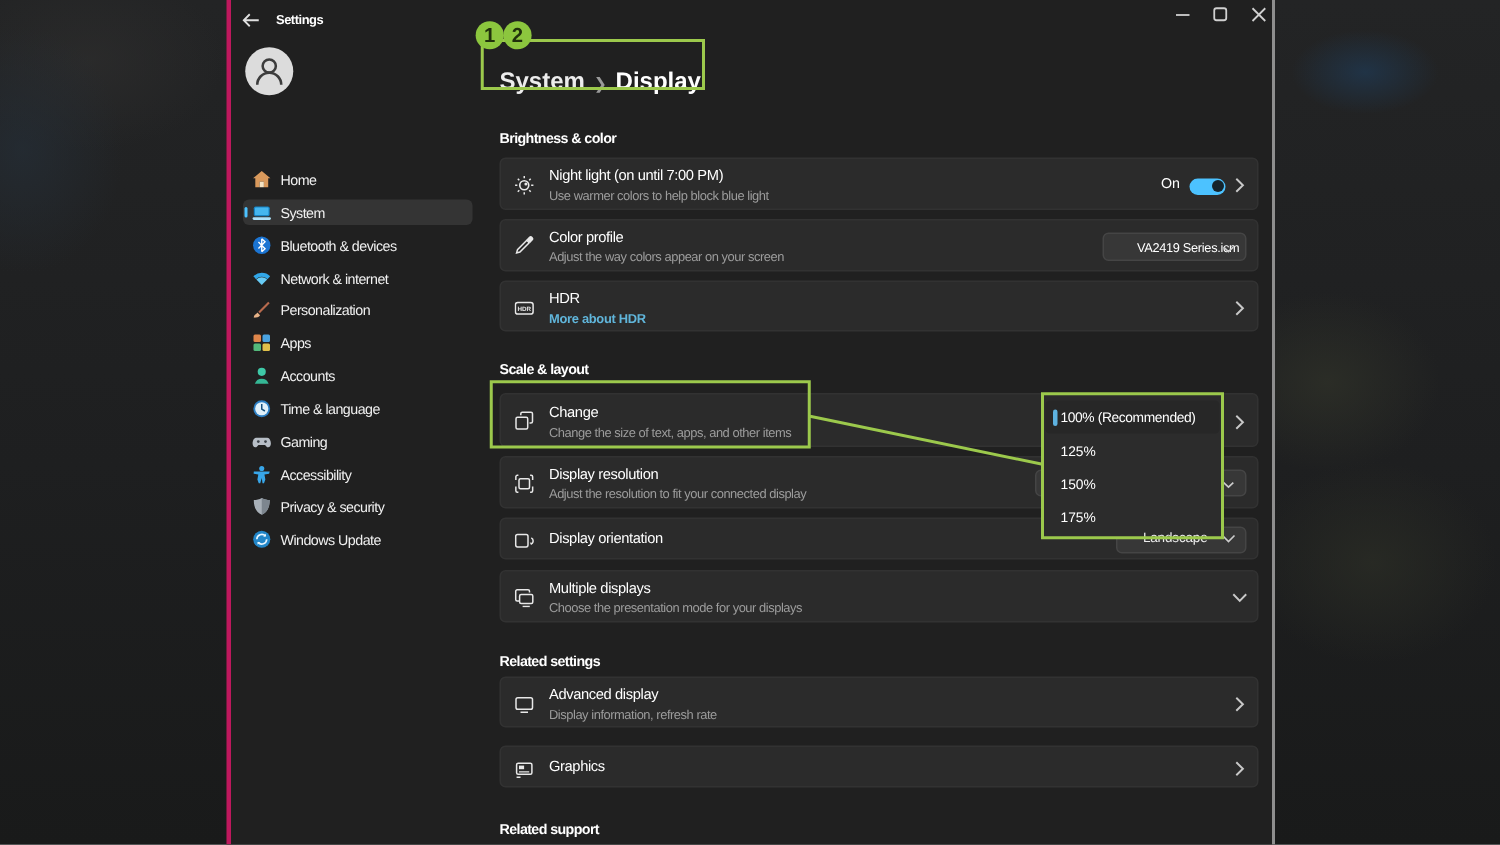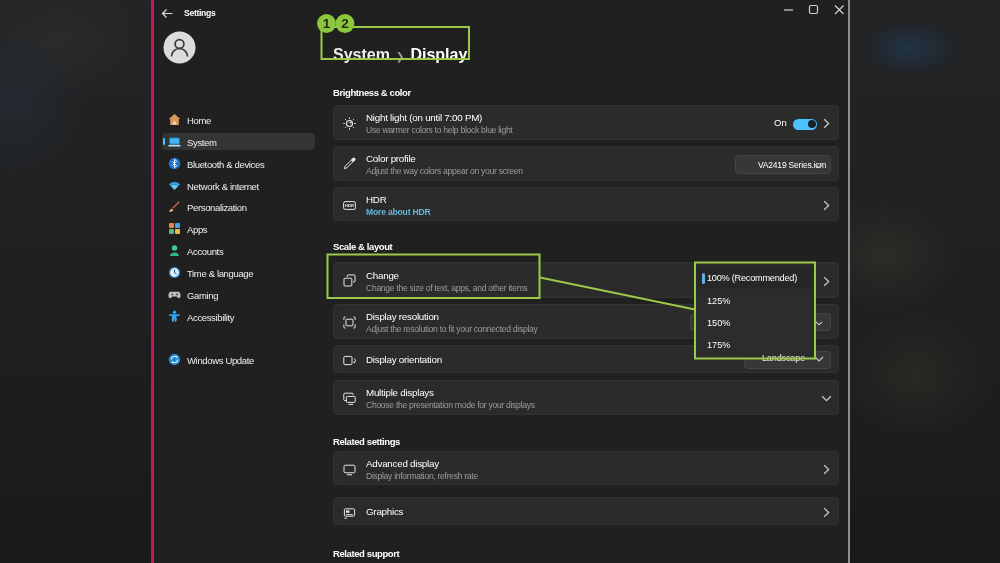--- a/index.html
+++ b/index.html
@@ -128,20 +128,27 @@
       </svg>
     <div class="tx">Gaming</div>
   </div>
   <div class="nav" style="top:308px;">
     <svg class="ic" viewBox="0 0 13 13">
         <circle cx="6.5" cy="2.3" r="1.7" fill="#38a6e8"></circle>
         <path d="M1.2 4.3 h10.6 l-0.4 1.5 l-3.1 0.5 l0.6 3.4 l-0.9 2.4 h-1 L6.5 8.6 L5.5 12.1 h-1 l-0.9 -2.4 l0.6 -3.4 l-3.1 -0.5 Z" fill="#38a6e8"></path>
       </svg>
     <div class="tx">Accessibility</div>
   </div>
+  <div class="nav" style="top:329px;">
+    <svg class="ic" viewBox="0 0 13 13">
+        <path d="M6.5 1 C8.2 2 10.2 2.4 11.8 2.4 C11.8 7 10.4 10.4 6.5 12.2 C2.6 10.4 1.2 7 1.2 2.4 C2.8 2.4 4.8 2 6.5 1 Z" fill="#a8b0b8"></path>
+        <path d="M6.5 1 C8.2 2 10.2 2.4 11.8 2.4 C11.8 7 10.4 10.4 6.5 12.2 Z" fill="#7d868f"></path>
+      </svg>
+    <div class="tx">Privacy &amp; security</div>
+  </div>
   <div class="nav" style="top:351px;">
     <svg class="ic" viewBox="0 0 13 13">
         <circle cx="6.5" cy="6.5" r="5.7" fill="#2286c8"></circle>
         <path d="M3.2 6.5 a3.3 3.3 0 0 1 5.8 -2.1 M9.8 6.5 a3.3 3.3 0 0 1 -5.8 2.1" fill="none" stroke="#e8f6ff" stroke-width="1.1"></path>
         <path d="M9.3 2.8 L9.3 4.7 L7.4 4.6 Z" fill="#e8f6ff"></path>
         <path d="M3.7 10.2 L3.7 8.3 L5.6 8.4 Z" fill="#e8f6ff"></path>
       </svg>
     <div class="tx">Windows Update</div>
   </div>
 

